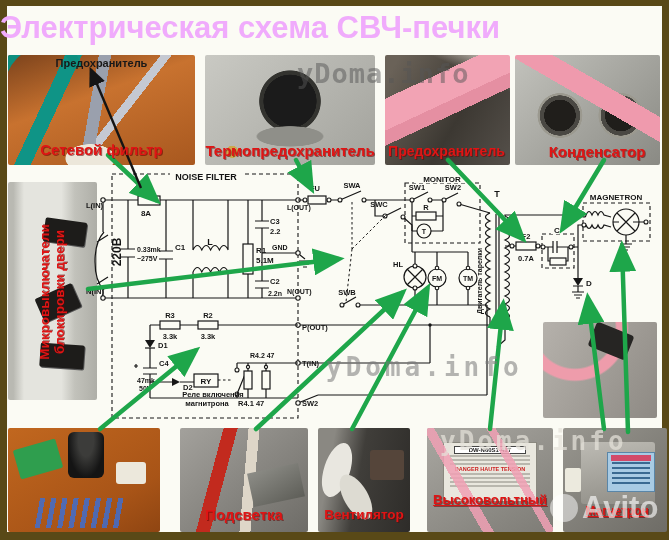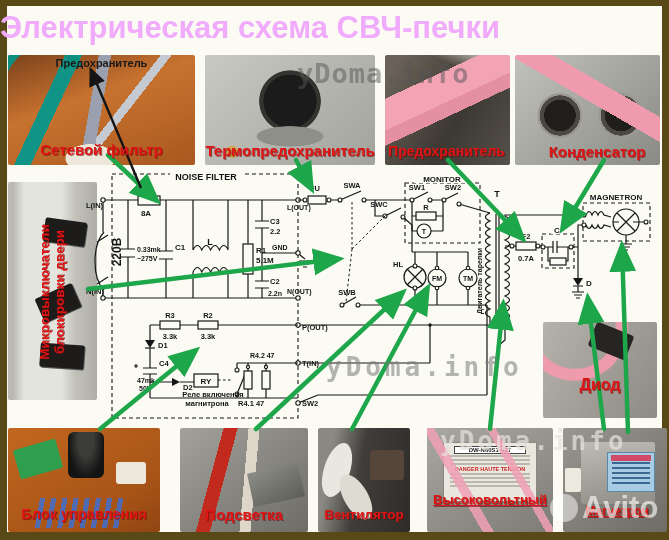--- a/index.html
+++ b/index.html
@@ -316,22 +316,20 @@
 
   <div class="blabel" style="left:8px;top:57px;width:187px;font-size:11px;">Предохранитель</div>
   <div class="plabel" style="left:8px;top:141px;width:187px;font-size:15px;">Сетевой фильтр</div>
   <div class="plabel" style="left:205px;top:142px;width:170px;font-size:15px;text-align:center;">Термопредохранитель</div>
   <div class="plabel" style="left:383px;top:143px;width:127px;font-size:14px;">Предохранитель</div>
   <div class="plabel" style="left:515px;top:143px;width:164px;font-size:15px;">Конденсатор</div>
   <div class="plabel" style="left:-53px;top:277px;width:210px;font-size:13.5px;line-height:15px;transform:rotate(-90deg);">
     <div>Микровыключатели</div>
     <div>блокировки двери</div>
   </div>
-  <div class="plabel" style="left:543px;top:376px;width:114px;font-size:16px;">Диод</div>
-  <div class="plabel" style="left:8px;top:506px;width:152px;font-size:14.5px;">Блок управления</div>
   <div class="plabel" style="left:180px;top:506px;width:128px;font-size:15px;">Подсветка</div>
   <div class="plabel" style="left:318px;top:507px;width:92px;font-size:13.5px;">Вентилятор</div>
   <div class="plabel" style="left:427px;top:492px;width:126px;font-size:13px;line-height:15px;text-decoration:underline;">
     <div>Высоковольтный</div>
   </div>
   <div class="plabel" style="left:563px;top:504px;width:108px;font-size:12px;text-decoration:underline;">Магнетрон</div>
 
   <div class="wm" style="left:297px;top:58px;font-size:27px;color:rgba(85,85,85,.5);letter-spacing:1px;">yDoma.info</div>
   <div class="wm" style="left:326px;top:352px;font-size:26px;color:rgba(120,120,120,.55);letter-spacing:4px;">yDoma.info</div>
   <div class="wm" style="left:440px;top:426px;font-size:26px;color:rgba(228,226,218,.72);letter-spacing:3px;">yDoma.info</div>

